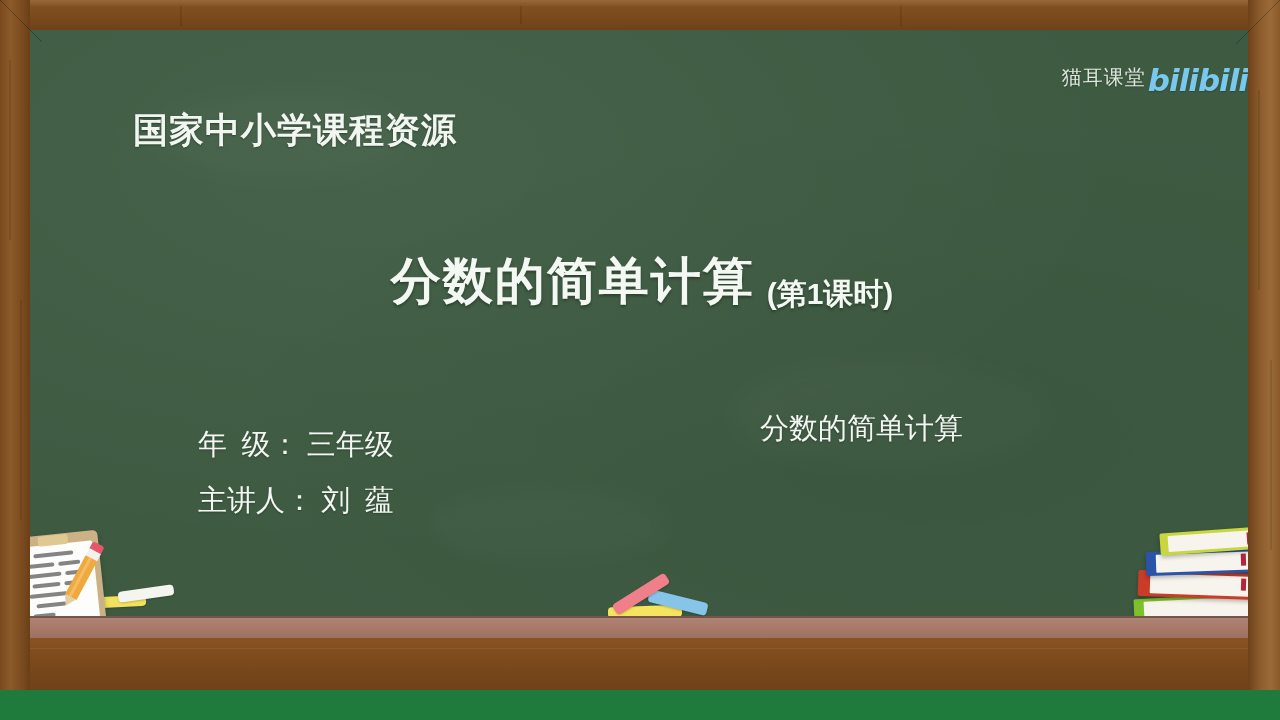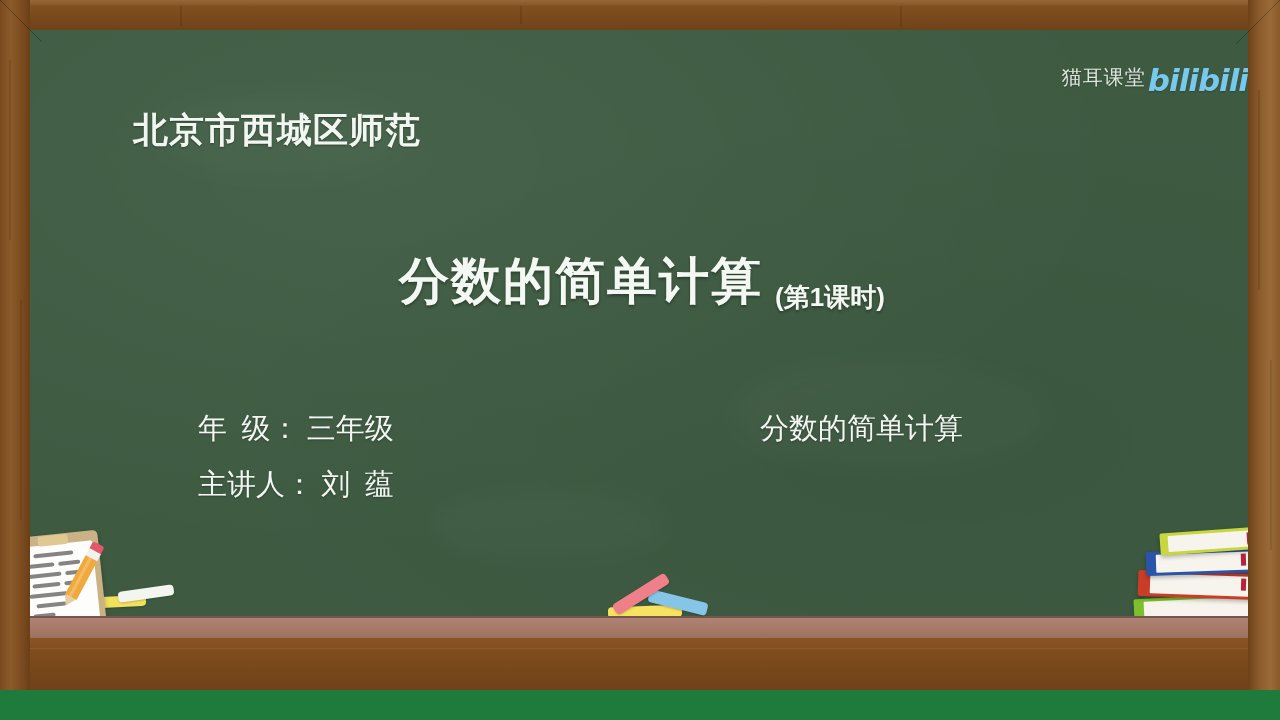--- a/index.html
+++ b/index.html
@@ -105,34 +105,34 @@
     z-index:5;
   }
   .lesson-title{
     font-size:50px; font-weight:bold; letter-spacing:2px;
     color:#f4f8f3;
     text-shadow:0 2px 3px rgba(0,0,0,.33);
     font-family:"Liberation Sans","DejaVu Sans",sans-serif;
   }
   .lesson-part{
     margin-left:12px;
-    font-size:26px; font-weight:bold; letter-spacing:0px;
+    font-size:30px; font-weight:bold; letter-spacing:0px;
     color:#f4f8f3;
     text-shadow:0 2px 3px rgba(0,0,0,.33);
     font-family:"Liberation Sans","DejaVu Sans",sans-serif;
   }
 
   .info{
     position:absolute; top:400px; left:0; width:1280px;
     z-index:5;
     font-family:"Liberation Serif","DejaVu Serif",serif;
     color:#f3f6f2;
   }
   .info-col{ position:absolute; }
-  .info-left{ left:198px; top:0; }
+  .info-left{ left:198px; top:16px; }
   .info-right{ left:620px; top:0; }
   .info-line{
     font-size:29px;
     line-height:56px;
     white-space:pre;
     text-shadow:0 1px 2px rgba(0,0,0,.3);
   }
   .info-line.indent{ padding-left:140px; }
 
   
@@ -214,21 +214,21 @@
 <body>
 
 <div class="stage">
 
   <div class="board">
     <div class="board-smudge" style="left:120px; top:60px; width:260px; height:90px;"></div>
     <div class="board-smudge" style="left:700px; top:330px; width:320px; height:110px;"></div>
     <div class="board-smudge" style="left:400px; top:460px; width:240px; height:70px;"></div>
   </div>
 
-  <div class="site-title">北京市西城区师范</div>
+  <div class="site-title">国家中小学课程资源</div>
 
   <div class="title-row">
     <span class="lesson-title">分数的简单计算</span>
     <span class="lesson-part">(第1课时)</span>
   </div>
 
   <div class="info">
     <div class="info-col info-left">
       <div class="info-line">年  级： 三年级</div>
       <div class="info-line">主讲人： 刘  蕴</div>

